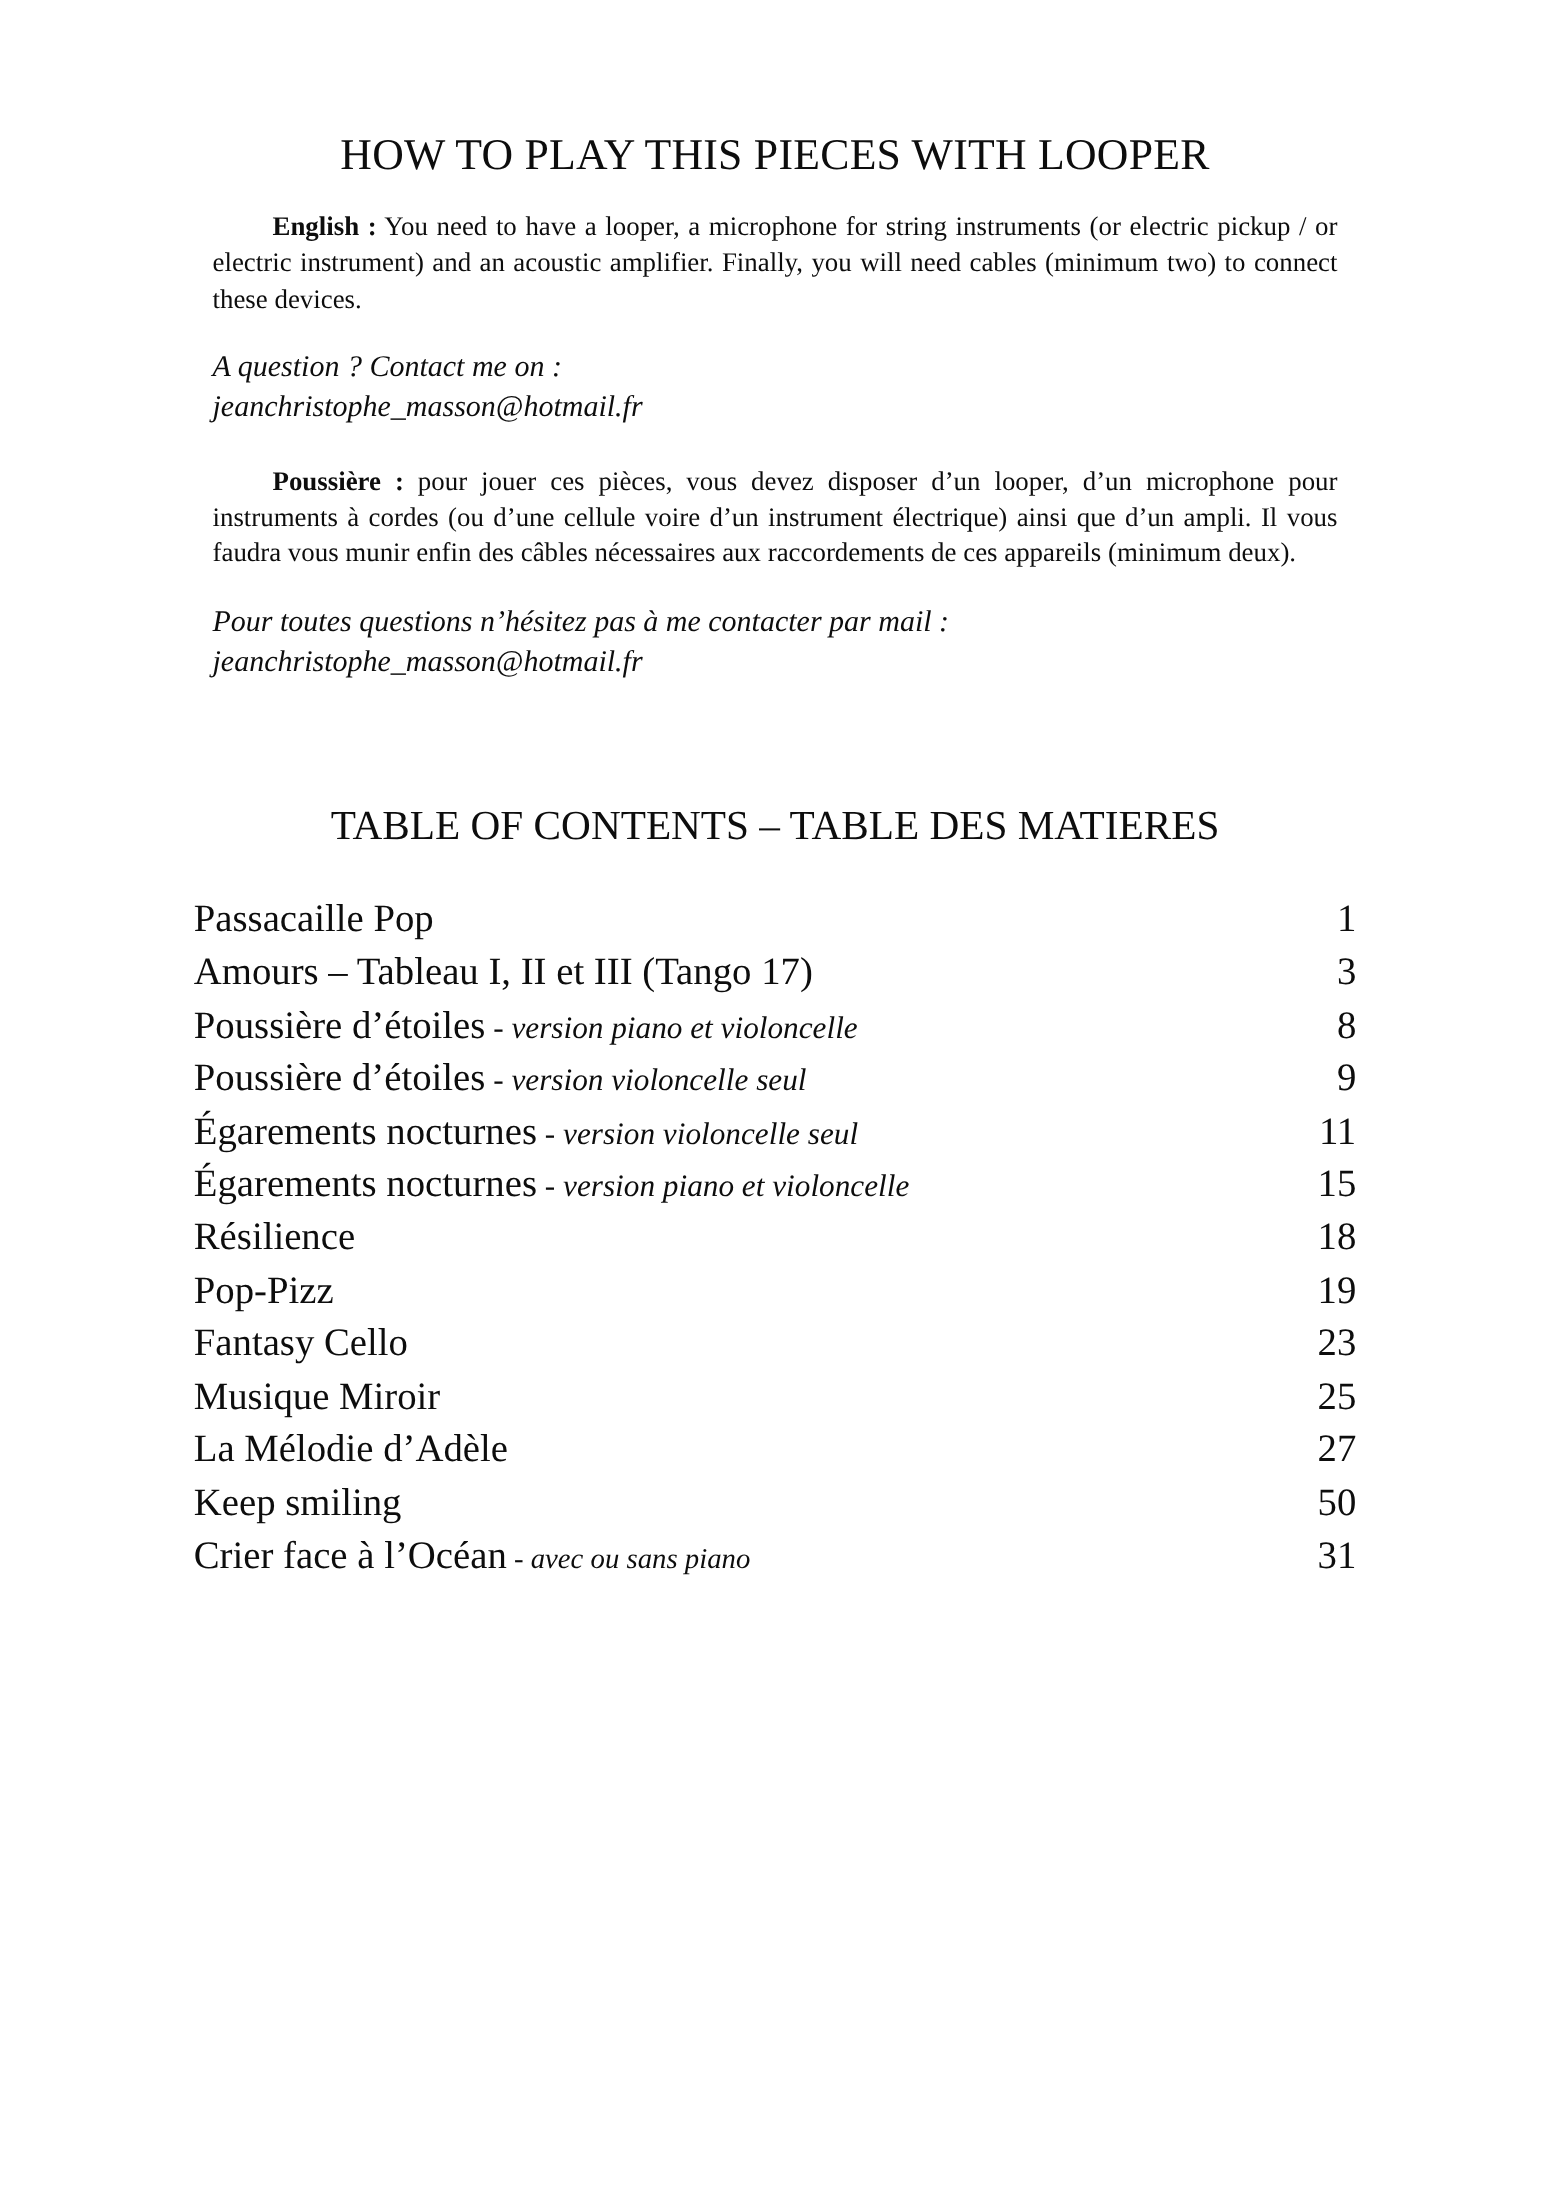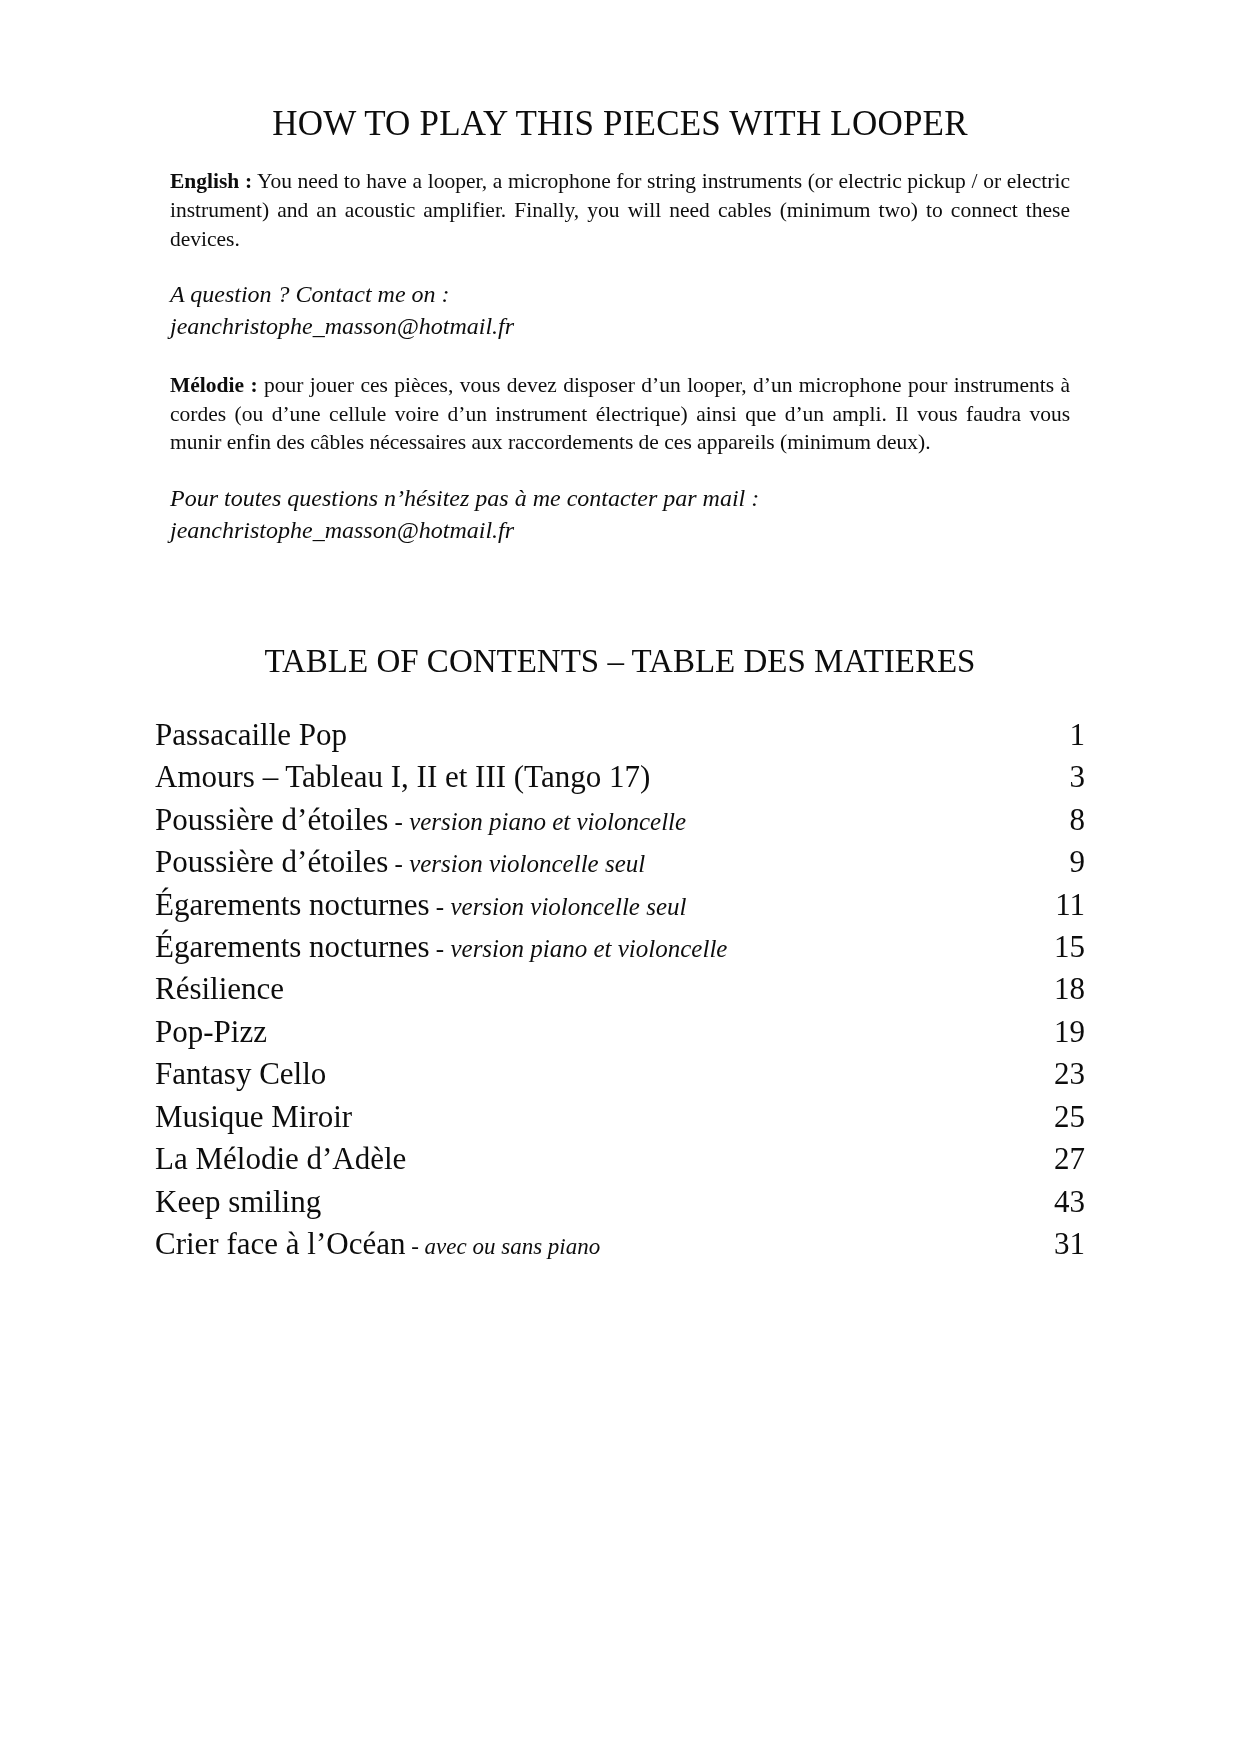--- a/index.html
+++ b/index.html
@@ -39,20 +39,21 @@
     font-size: 21.5px;
     line-height: 1.33;
     text-align: justify;
     margin: 0;
   }
   .para-en {
     margin-top: 80px;
   }
   .bold-lead {
     font-weight: bold;
+    margin-left: 48px;
   }
   .italic-block {
     font-style: italic;
     font-size: 24px;
     line-height: 1.33;
     margin: 0;
   }
   .gap-sm { height: 26px; }
   .gap-md { height: 28px; }
   .toc-title {
@@ -101,21 +102,21 @@
 
     <p class="para para-en"><span class="bold-lead">English :</span><span> You need to have a looper, a microphone for string instruments (or electric pickup / or electric instrument) and an acoustic amplifier. Finally, you will need cables (minimum two) to connect these devices.</span></p>
 
     <div class="gap-sm"></div>
 
     <p class="italic-block">A question ? Contact me on :</p>
     <p class="italic-block">jeanchristophe_masson@hotmail.fr</p>
 
     <div class="gap-md"></div>
 
-    <p class="para"><span class="bold-lead">Mélodie :</span><span> pour jouer ces pièces, vous devez disposer d’un looper, d’un microphone pour instruments à cordes (ou d’une cellule voire d’un instrument électrique) ainsi que d’un ampli. Il vous faudra vous munir enfin des câbles nécessaires aux raccordements de ces appareils (minimum deux).</span></p>
+    <p class="para"><span class="bold-lead">Poussière :</span><span> pour jouer ces pièces, vous devez disposer d’un looper, d’un microphone pour instruments à cordes (ou d’une cellule voire d’un instrument électrique) ainsi que d’un ampli. Il vous faudra vous munir enfin des câbles nécessaires aux raccordements de ces appareils (minimum deux).</span></p>
 
     <div class="gap-sm"></div>
 
     <p class="italic-block">Pour toutes questions n’hésitez pas à me contacter par mail :</p>
     <p class="italic-block">jeanchristophe_masson@hotmail.fr</p>
 
   </div>
 
   <h2 class="toc-title">TABLE OF CONTENTS – TABLE DES MATIERES</h2>
 
@@ -172,21 +173,21 @@
       <span class="toc-page">25</span>
     </div>
 
     <div class="toc-row">
       <span class="toc-label"><span>La Mélodie d’Adèle</span><span class="toc-sub"></span></span>
       <span class="toc-page">27</span>
     </div>
 
     <div class="toc-row">
       <span class="toc-label"><span>Keep smiling</span><span class="toc-sub"></span></span>
-      <span class="toc-page">43</span>
+      <span class="toc-page">50</span>
     </div>
 
     <div class="toc-row">
       <span class="toc-label"><span>Crier face à l’Océan</span><span class="toc-sub-small"> - avec ou sans piano</span></span>
       <span class="toc-page">31</span>
     </div>
 
   </div>
 
 </div>

